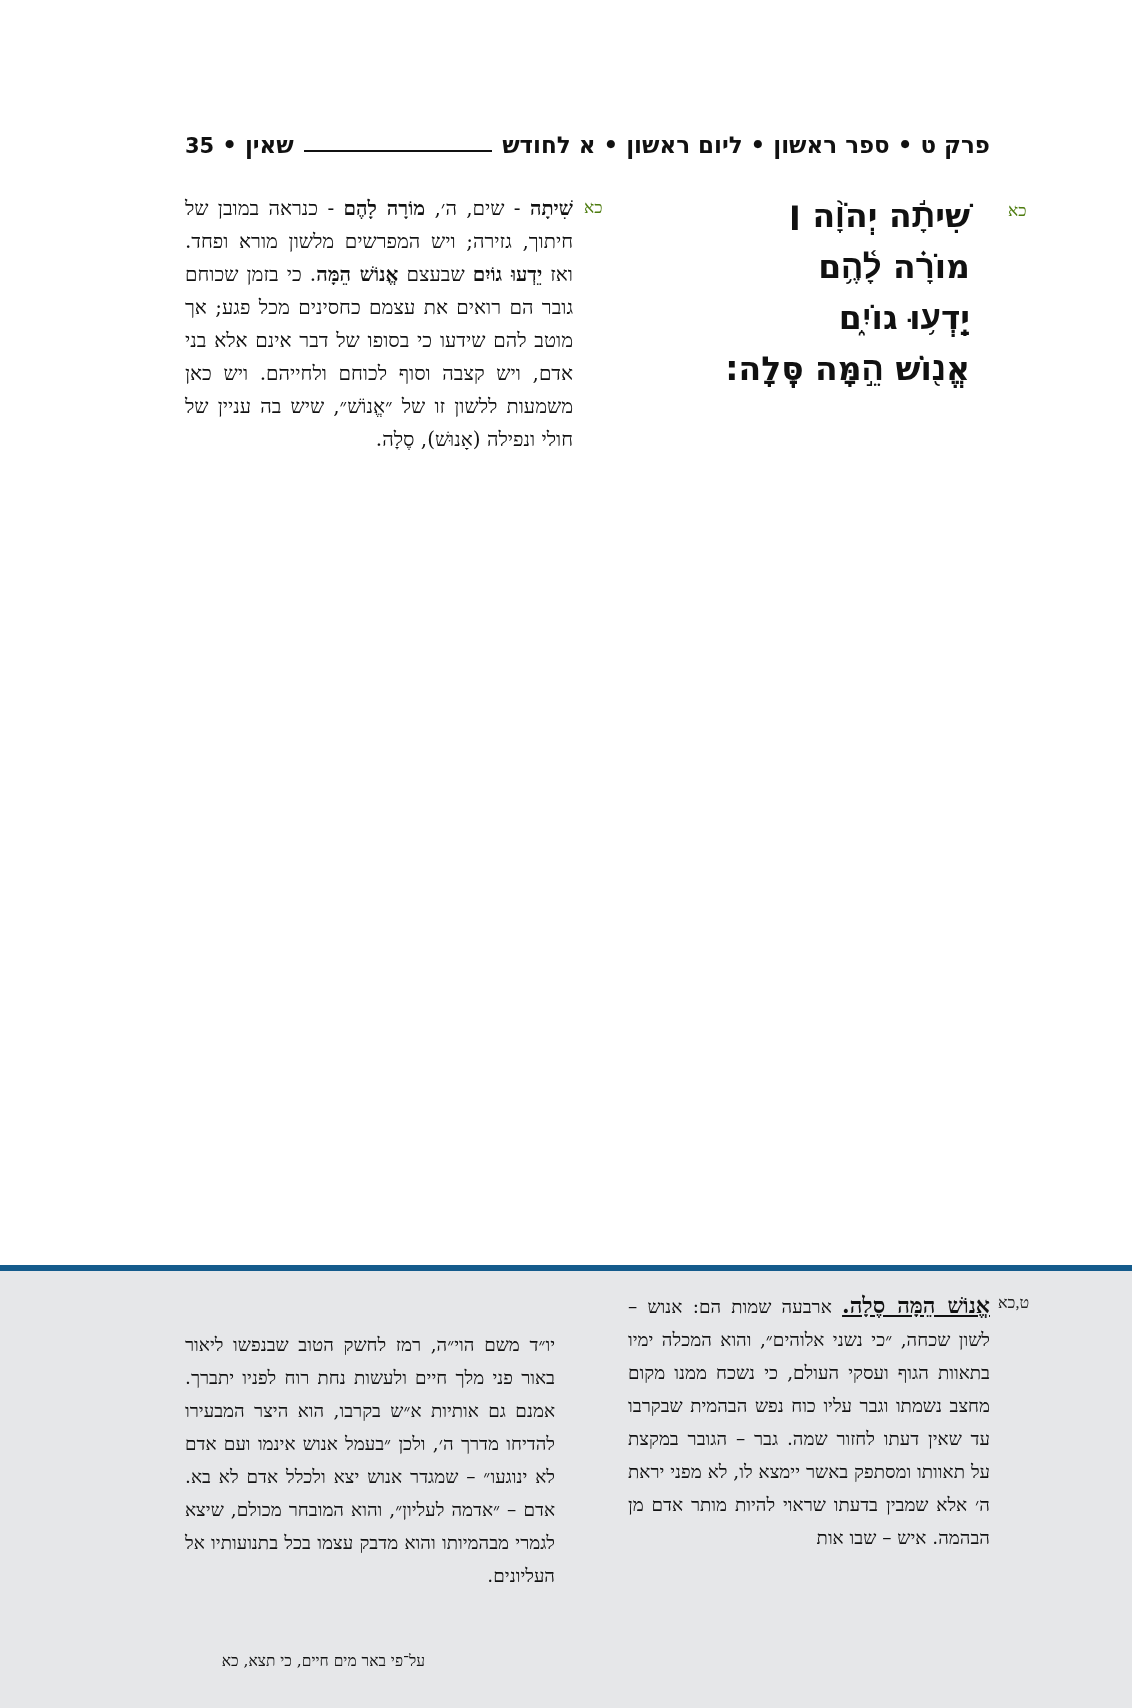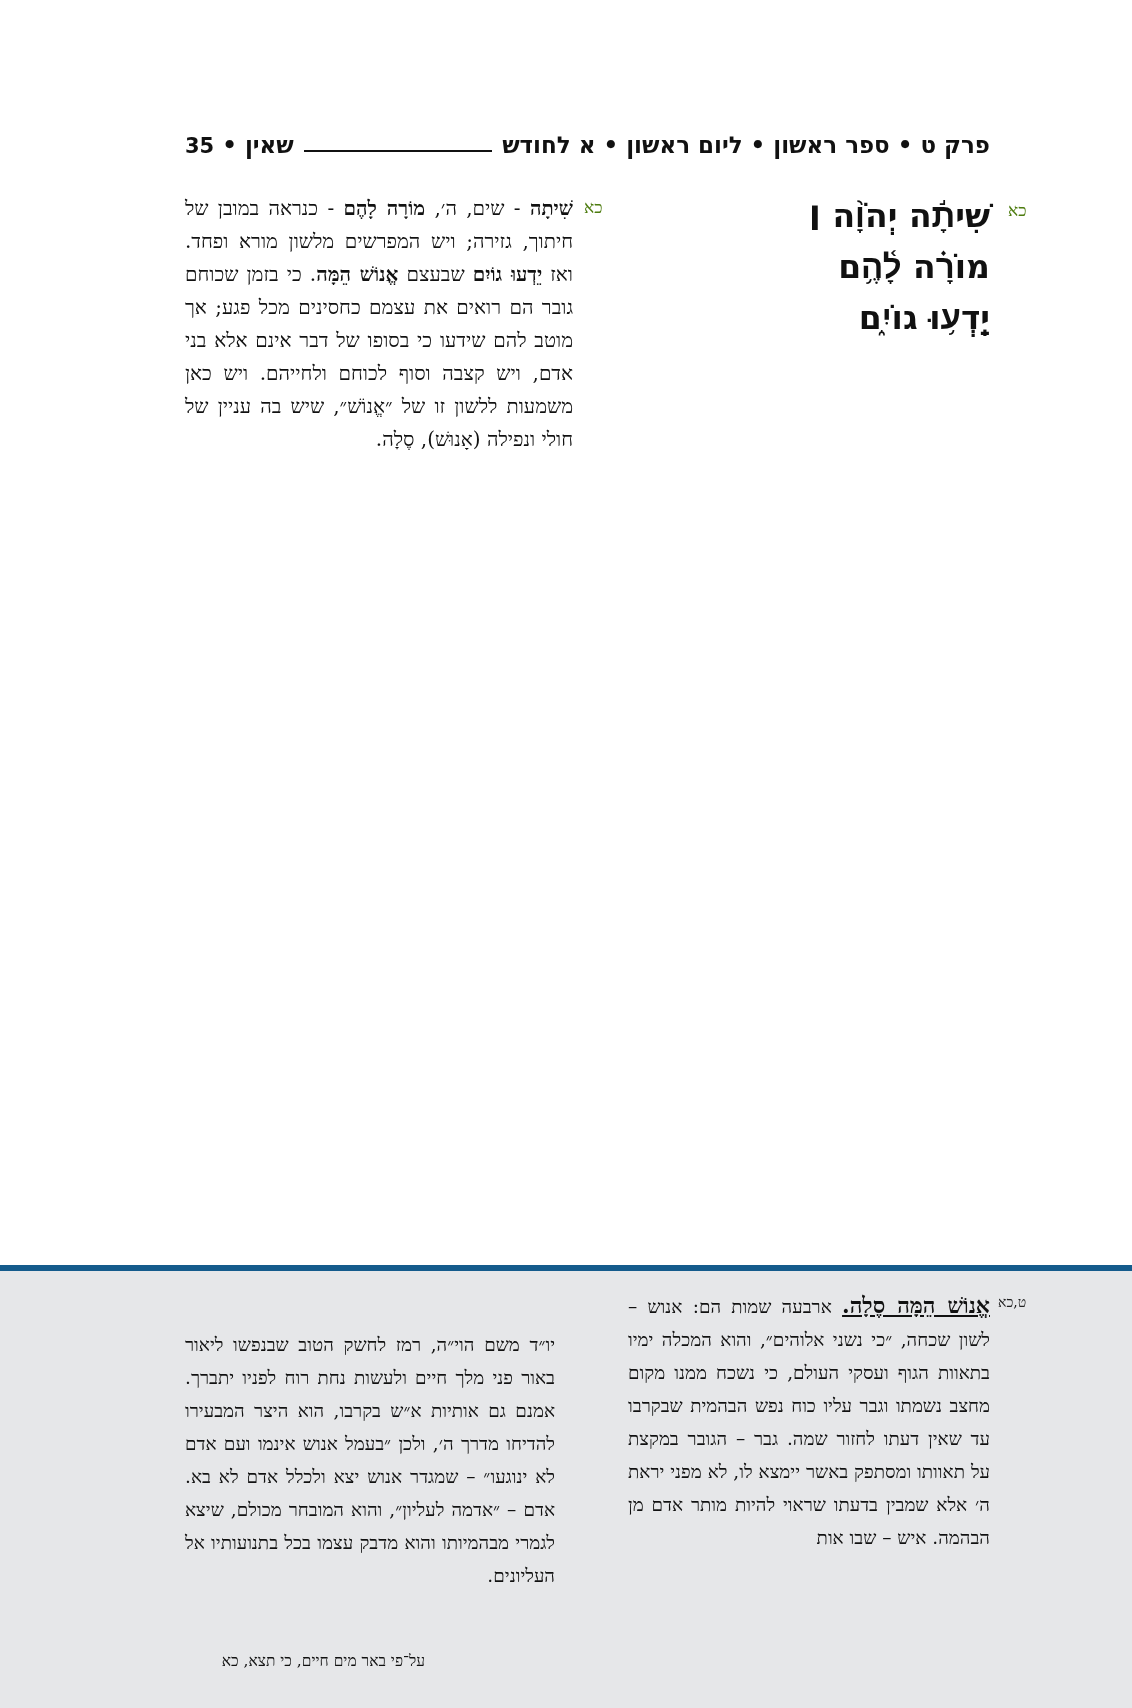--- a/index.html
+++ b/index.html
@@ -18,41 +18,41 @@
       font-family: "DejaVu Sans", "Liberation Sans", sans-serif;
       font-weight: bold; font-size: 23px; white-space: nowrap;
     }
     #header .rule {
       flex: 1; border-bottom: 2px solid #111; margin: 0 10px 6px 10px;
     }
     #header .pg { font-size: 21px; }
 
     
     #verse {
-      left: 740px; top: 190px; width: 250px;
+      left: 720px; top: 190px; width: 250px;
       font-family: "DejaVu Sans", "Liberation Sans", sans-serif;
       font-weight: bold; font-size: 33px; line-height: 51px;
     }
     #verse-label, #comm-label {
       font-family: "DejaVu Serif", serif; font-size: 17px; color: #4d7c0f;
     }
     #verse-label { left: 1008px; top: 200px; }
     #comm-label { left: 584px; top: 197px; }
 
     #commentary {
       left: 185px; top: 192px; width: 388px;
       font-size: 20px; line-height: 33px; text-align: justify; text-align-last: right;
     }
     #commentary b { font-weight: bold; }
 
     
     #divider { left: 0; top: 1265px; width: 1132px; height: 6px; background: #145b8c; }
     #bottom-box { left: 0; top: 1271px; width: 1132px; height: 437px; background: #e6e7e9; }
 
-    #bl-label { left: 998px; top: 1294px; font-size: 14px; color: #222; }
+    #bl-label { left: 998px; top: 1294px; font-size: 16px; color: #222; font-family: Liberation Serif, serif; }
     #bottom-right {
       left: 628px; top: 1289px; width: 362px;
       font-size: 18.5px; line-height: 33px; text-align: justify; text-align-last: right;
     }
     #bottom-left {
       left: 185px; top: 1328px; width: 370px;
       font-size: 18.5px; line-height: 33px; text-align: justify; text-align-last: right;
     }
     .kw { font-weight: normal; }
     .big { font-size: 22px; font-weight: bold; text-decoration: underline; }
@@ -66,20 +66,21 @@
   <span class="rule"></span>
   <span>שאין</span>
   <span style="margin:0 8px">•</span>
   <span class="pg">35</span>
 </div>
 
 <div id="verse-label" class="abs">כא</div>
 <div id="verse" class="abs rtl">
   <div>שִׁיתָ֬ה יְהֹוָ֨ה ׀ מוֹרָ֗ה לָ֫הֶ֥ם</div>
   <div>יֵֽדְע֥וּ גוֹיִ֑ם</div>
+  <div>אֱנ֖וֹשׁ הֵ֣מָּה סֶּֽלָה:</div>
 </div>
 
 <div id="comm-label" class="abs">כא</div>
 <div id="commentary" class="abs rtl"><b>שִׁיתָה</b><span> - שים, ה׳, </span><b>מוֹרָה לָהֶם</b><span> - כנראה במובן של חיתוך, גזירה; ויש המפרשים מלשון מורא ופחד. ואז </span><b>יֵדְעוּ גוֹיִם</b><span> שבעצם </span><b>אֱנוֹשׁ הֵמָּה</b><span>. כי בזמן שכוחם גובר הם רואים את עצמם כחסינים מכל פגע; אך מוטב להם שידעו כי בסופו של דבר אינם אלא בני אדם, ויש קצבה וסוף לכוחם ולחייהם. ויש כאן משמעות ללשון זו של ״אֱנוֹשׁ״, שיש בה עניין של חולי ונפילה (אָנוּשׁ), סֶלָה.</span></div>
 
 <div id="divider" class="abs"></div>
 <div id="bottom-box" class="abs"></div>
 
 <div id="bl-label" class="abs">ט,כא</div>
 <div id="bottom-right" class="abs rtl"><span class="big">אֱנוֹשׁ הֵמָּה סֶלָה.</span><span> ארבעה שמות הם: </span><span class="kw">אנוש</span><span> – לשון שכחה, ״כי נשני אלוהים״, והוא המכלה ימיו בתאוות הגוף ועסקי העולם, כי נשכח ממנו מקום מחצב נשמתו וגבר עליו כוח נפש הבהמית שבקרבו עד שאין דעתו לחזור שמה. </span><span class="kw">גבר</span><span> – הגובר במקצת על תאוותו ומסתפק באשר יימצא לו, לא מפני יראת ה׳ אלא שמבין בדעתו שראוי להיות מותר אדם מן הבהמה. </span><span class="kw">איש</span><span> – שבו אות</span></div>

